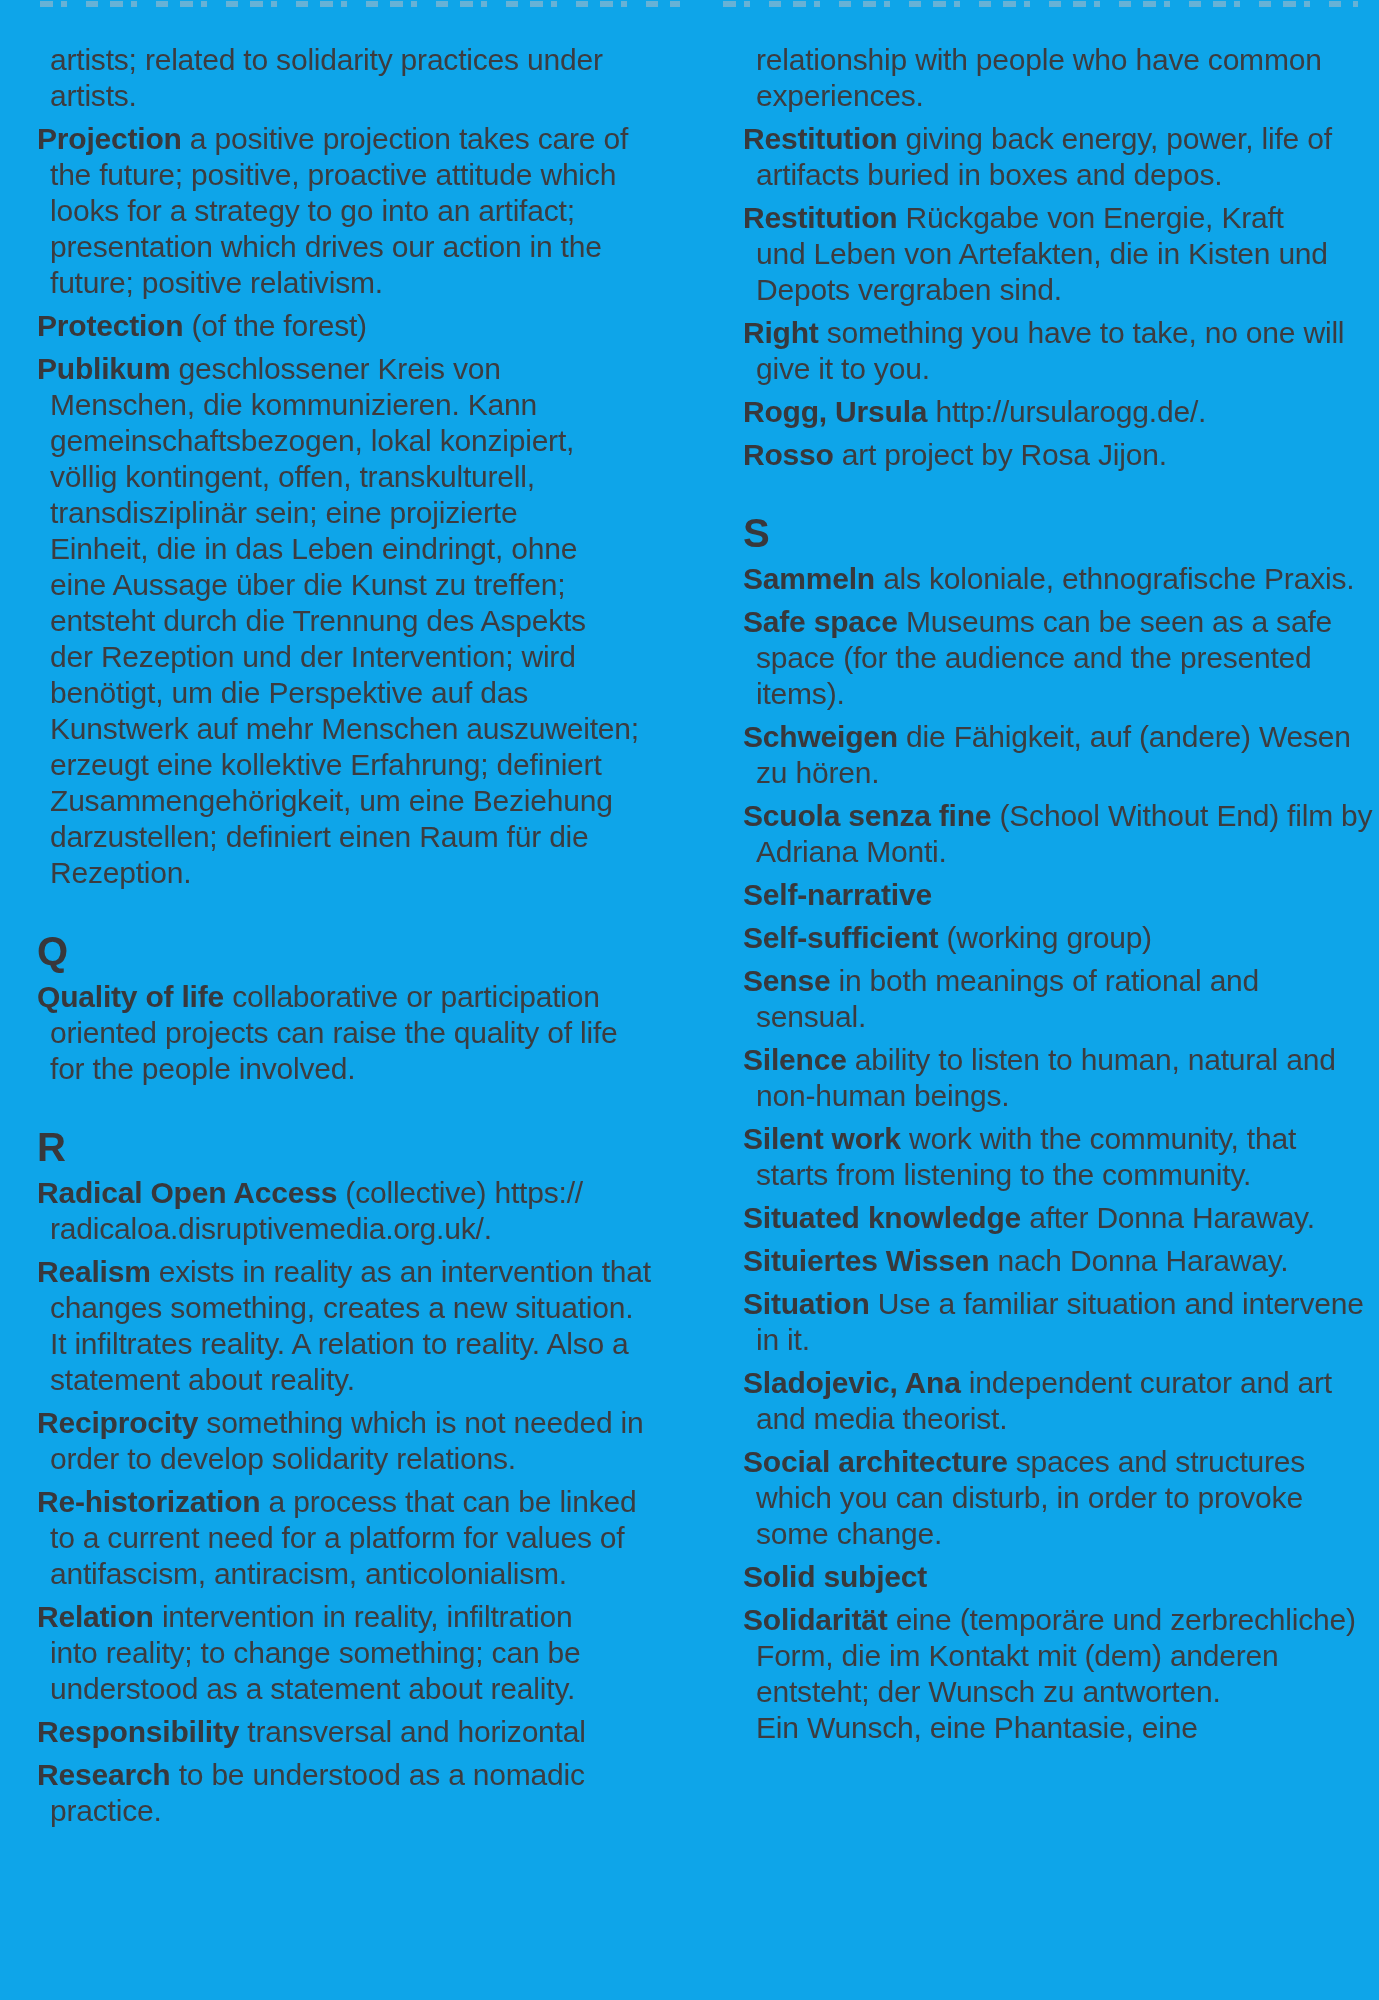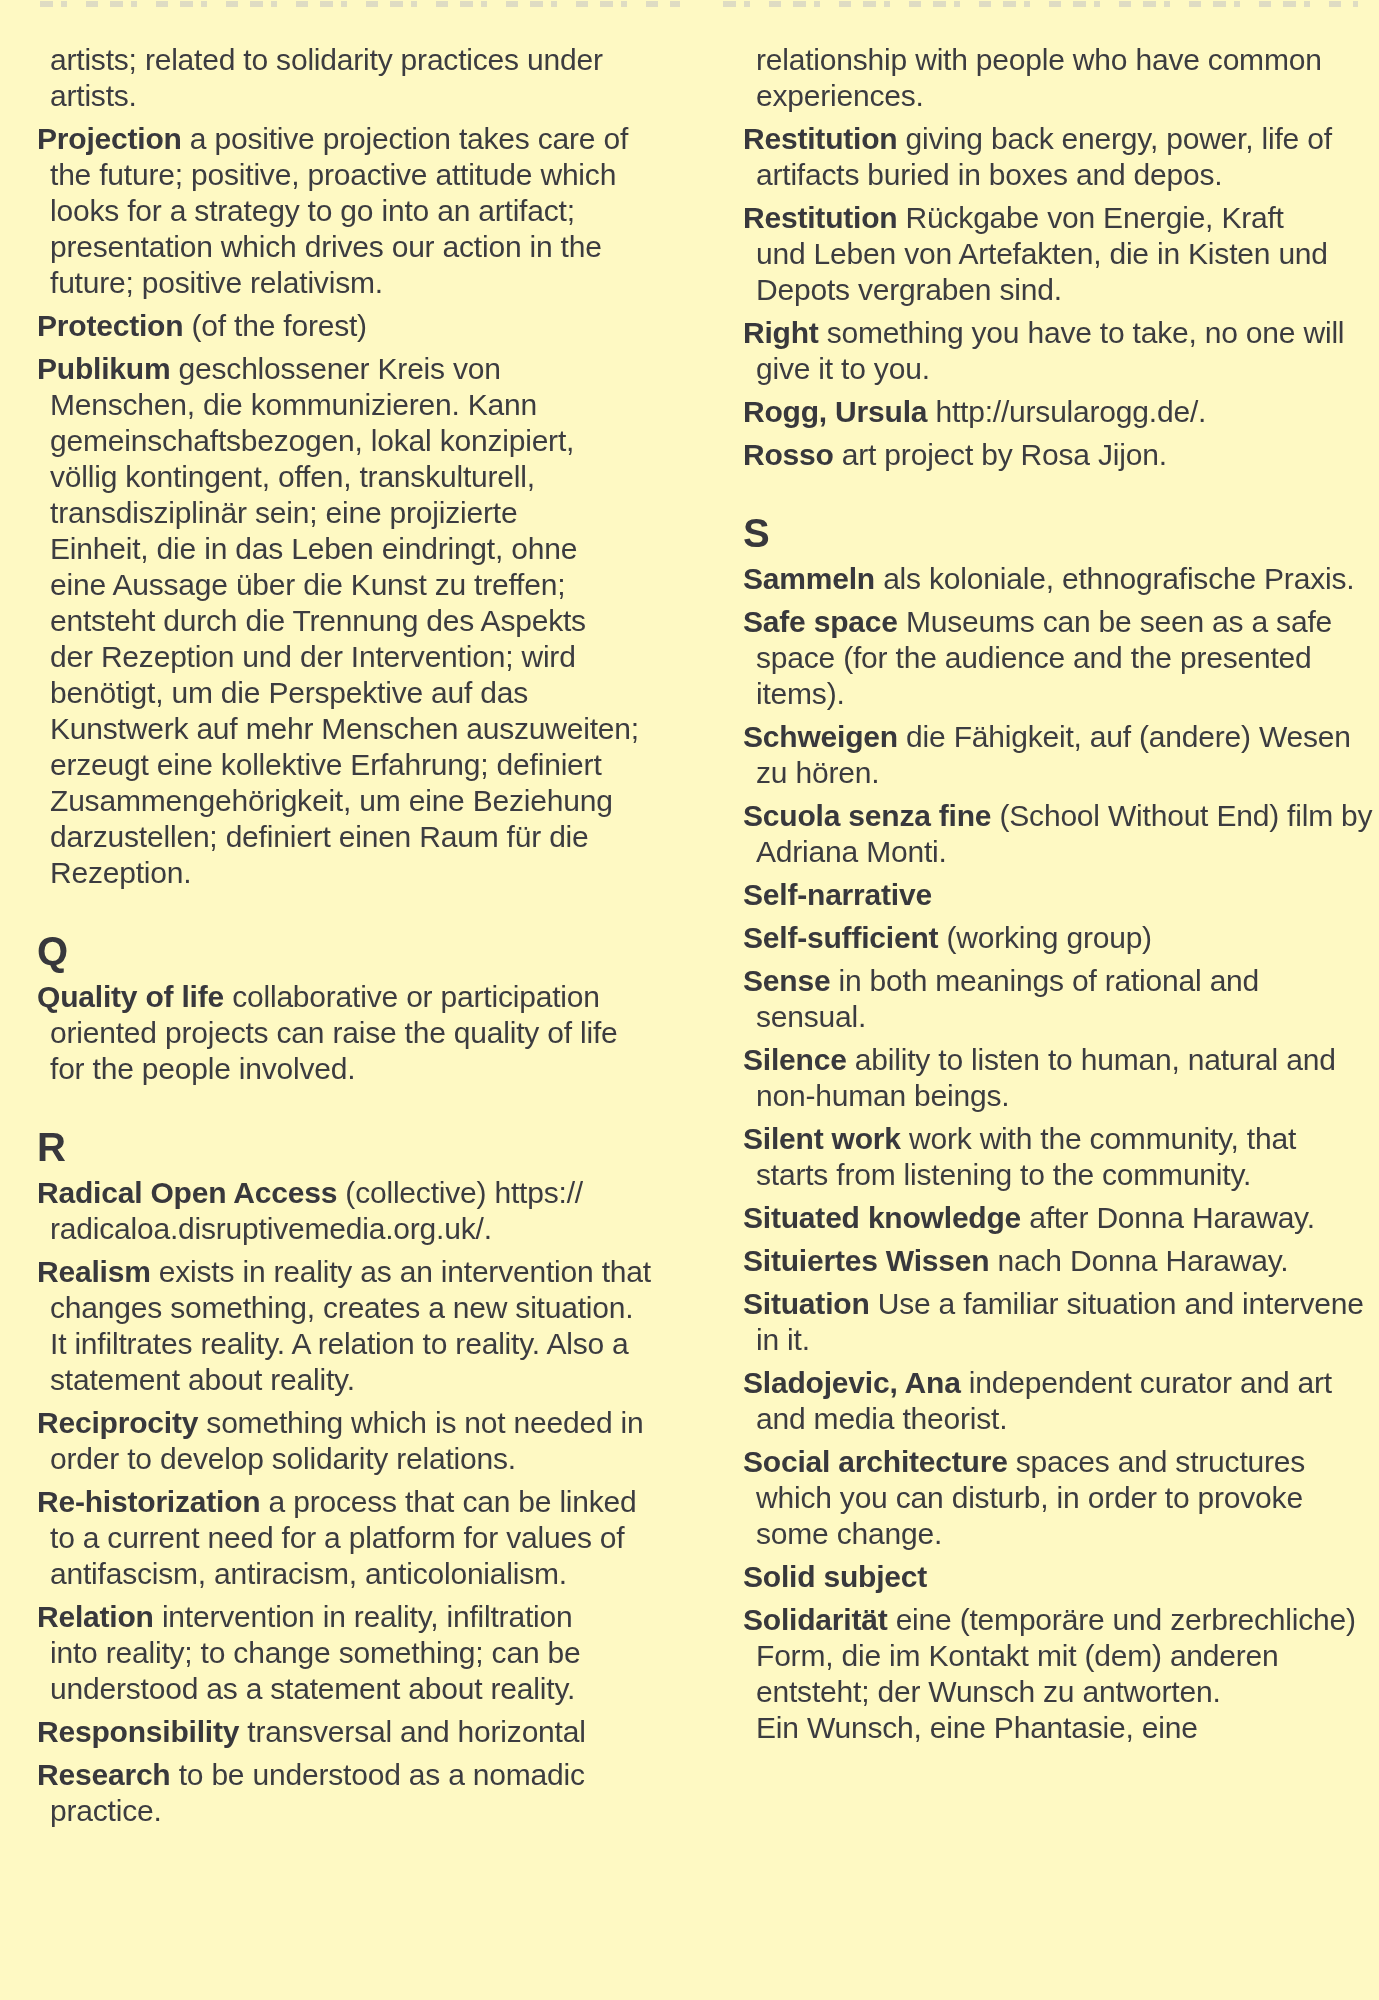--- a/index.html
+++ b/index.html
@@ -4,21 +4,21 @@
 <style>
   html, body {
     margin: 0;
     padding: 0;
     background: #ffffff;
   }
   .page {
     position: relative;
     width: 1379px;
     height: 2000px;
-    background: #fef9c3;
+    background: #0ea5e9;
     overflow: hidden;
     font-family: "Liberation Sans", sans-serif;
     color: #3c3c40;
   }
   
   .frag {
     position: absolute;
     top: 1px;
     height: 6px;
     background: repeating-linear-gradient(90deg,

